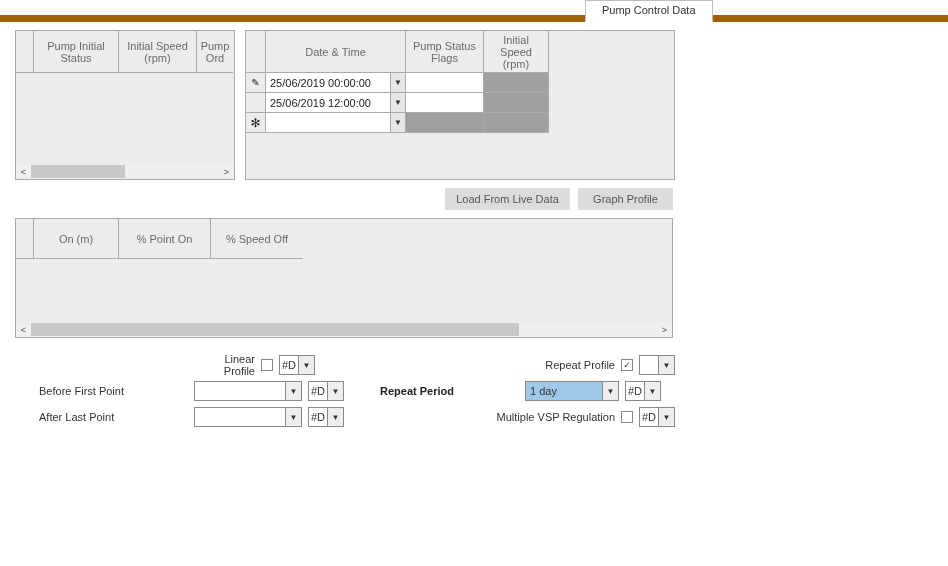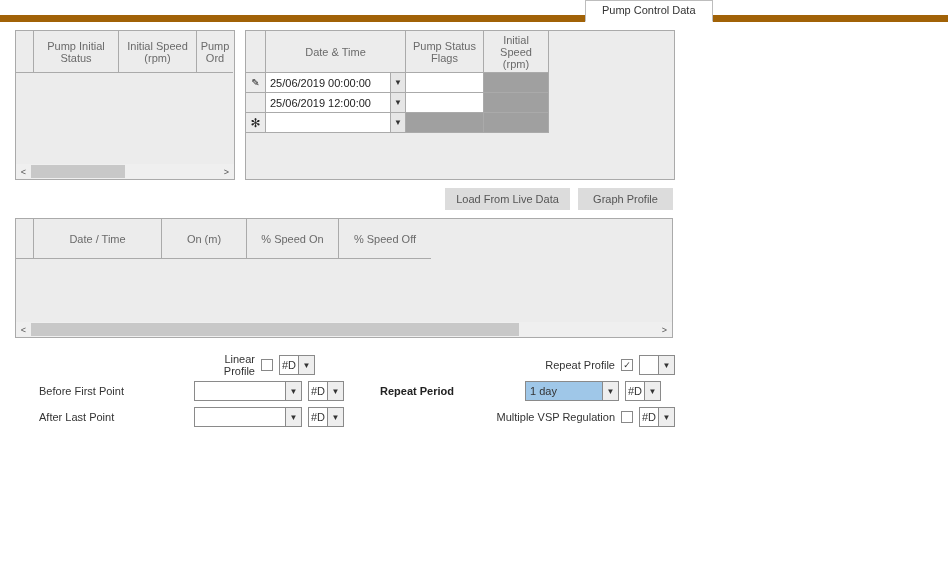--- a/index.html
+++ b/index.html
@@ -282,23 +282,22 @@
     </div>
   </div>
 </div>
 
 <div class="btn btn-load">Load From Live Data</div>
 <div class="btn btn-graph">Graph Profile</div>
 
 <div class="grid-box grid3">
   <div class="grid-header">
     <div class="cell" style="width:18px;"></div>
-    <div class="cell" style="width:128px;">Date / Time</div>
     <div class="cell" style="width:85px;">On (m)</div>
-    <div class="cell" style="width:92px;">% Speed On</div>
+    <div class="cell" style="width:92px;">% Point On</div>
     <div class="cell" style="width:92px; border-right:none;">% Speed Off</div>
   </div>
   <div class="scroll-h">
     <div class="arrow">&lt;</div>
     <div class="track">
         <div class="thumb" style="left:0; width:78%;"></div>
       </div>
     <div class="arrow">&gt;</div>
   </div>
 </div>

